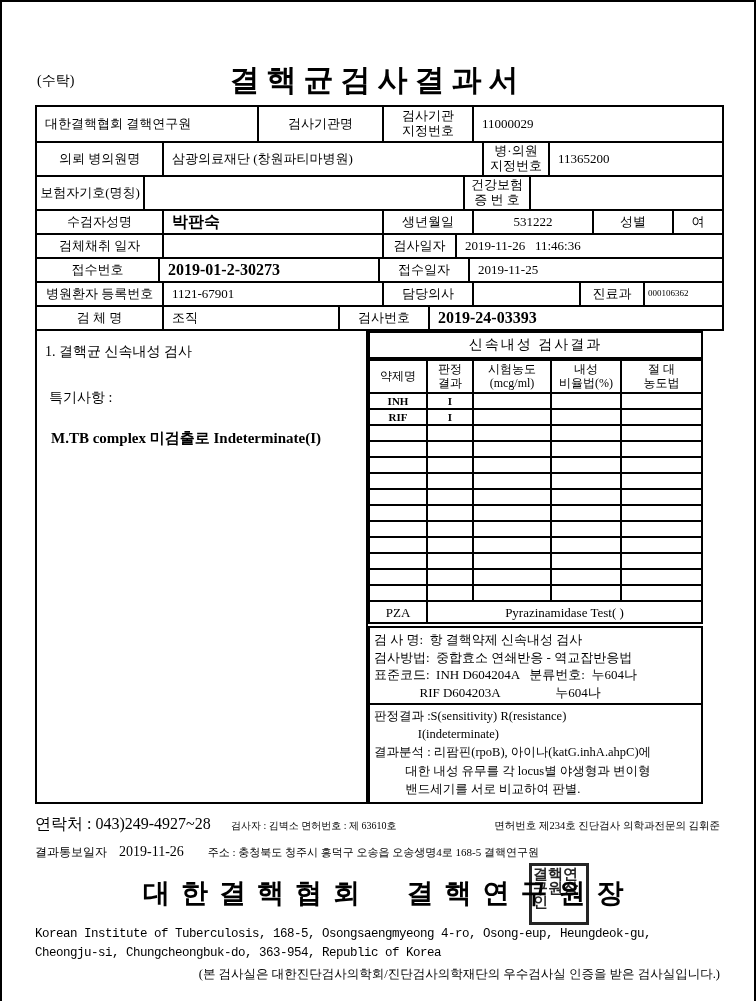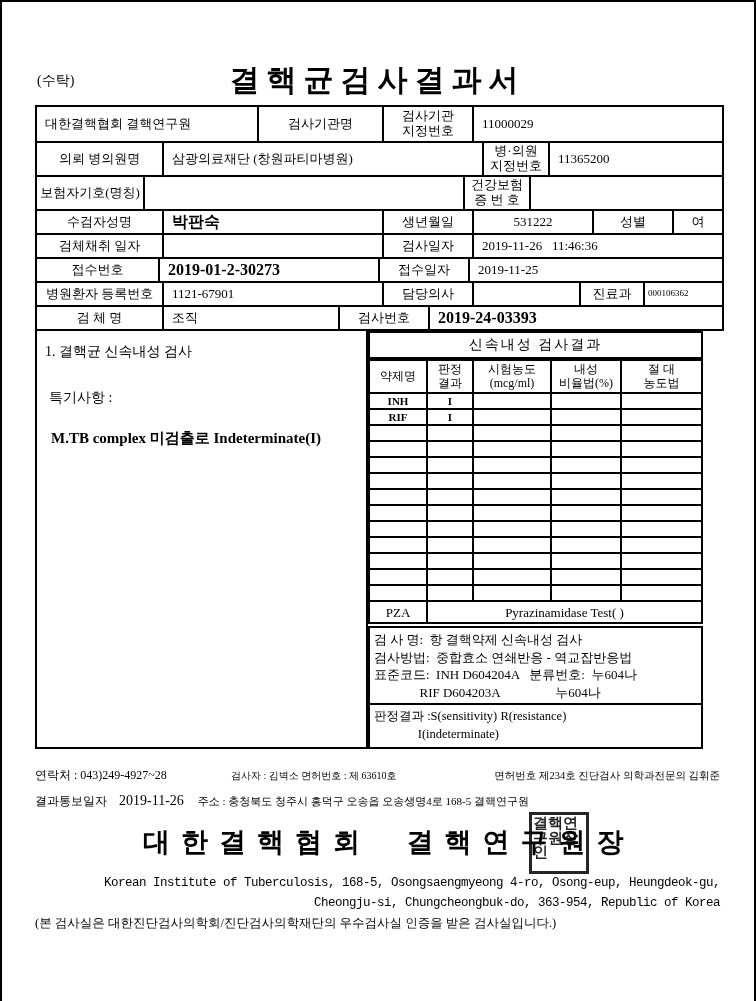--- a/index.html
+++ b/index.html
@@ -43,33 +43,33 @@
   table.drug td.pza { height:22px; font-size:13px; font-weight:normal; }
   .infobox { border:2px solid #000; margin-top:2px; flex:1; display:flex; flex-direction:column; }
   .sec1 { padding:3px 4px 2px 4px; }
   .sec2 { border-top:2px solid #000; padding:2px 4px 4px 4px; flex:1; }
   .iline { font-size:13px; line-height:1.35; white-space:pre; }
   .jline { font-size:12.5px; line-height:1.45; white-space:pre-wrap; }
 
   
   .foot { padding-top:10px; }
   .f-line1 { display:flex; align-items:baseline; font-size:12px; }
-  .f-contact { font-size:12px; width:196px;margin-top:8px; }
+  .f-contact { font-size:16px; width:196px; }
   .f-exam { font-size:10px; width:200px; }
   .f-lic { font-size:10.5px; margin-left:auto; }
   .f-line2 { display:flex; align-items:baseline; margin-top:9px; }
   .f-rlabel { font-size:12px; }
   .f-rdate { font-size:14px; margin-left:12px; }
-  .f-addr { font-size:11px; margin-left:14px; }
+  .f-addr { font-size:11px; margin-left:24px; }
   .org-wrap { position:relative; margin-top:6px; height:58px; }
   .org-title { position:absolute; left:108px; top:8px; font-size:27px; font-weight:bold; letter-spacing:11px; white-space:pre; }
   .stamp { position:absolute; left:494px; top:-4px; width:60px; height:62px; border:3px solid #000; overflow:hidden;
            font-size:15px; font-weight:bold; line-height:0.95; letter-spacing:0; word-break:break-all; padding:1px; opacity:.85; }
-  .eng { text-align:right; font-size:12.5px; line-height:1.55; font-family:"Liberation Mono","DejaVu Sans Mono",monospace; letter-spacing:-0.5px; }
-  .accred { text-align:left; font-size:12.5px; margin-top:2px; }
+  .eng { text-align:left; font-size:12.5px; line-height:1.55; font-family:"Liberation Mono","DejaVu Sans Mono",monospace; letter-spacing:-0.5px; }
+  .accred { text-align:right; font-size:12.5px; margin-top:2px; }
 </style>
 </head>
 <body>
 
 <div class="page">
 
   <div class="hdr">
     <div class="consign">(수탁)</div>
     <div class="doc-title">결핵균검사결과서</div>
   </div>
@@ -100,21 +100,21 @@
       <div class="c lab" style="width:125px">수검자성명</div>
       <div class="c val b" style="width:220px">박판숙</div>
       <div class="c lab" style="width:90px">생년월일</div>
       <div class="c lab" style="width:120px">531222</div>
       <div class="c lab" style="width:80px">성별</div>
       <div class="c lab" style="flex:1">여</div>
     </div>
     <div class="row h24">
       <div class="c lab" style="width:125px">검체채취 일자</div>
       <div class="c val" style="width:220px"></div>
-      <div class="c lab" style="width:90px">검사일자</div>
+      <div class="c lab" style="width:73px">검사일자</div>
       <div class="c val" style="flex:1">2019-11-26   11:46:36</div>
     </div>
     <div class="row h24">
       <div class="c lab" style="width:121px">접수번호</div>
       <div class="c val b" style="width:220px">2019-01-2-30273</div>
       <div class="c lab" style="width:90px">접수일자</div>
       <div class="c val" style="flex:1">2019-11-25</div>
     </div>
     <div class="row h24">
       <div class="c lab" style="width:125px">병원환자 등록번호</div>
@@ -264,20 +264,23 @@
       <div class="infobox">
         <div class="sec1">
           <div class="iline">검 사 명:  항 결핵약제 신속내성 검사</div>
           <div class="iline">검사방법:  중합효소 연쇄반응 - 역교잡반응법</div>
           <div class="iline">표준코드:  INH D604204A   분류번호:  누604나</div>
           <div class="iline">              RIF D604203A                 누604나</div>
         </div>
         <div class="sec2">
           <div class="jline">판정결과 :S(sensitivity) R(resistance)
               I(indeterminate)</div>
+          <div class="jline">결과분석 : 리팜핀(rpoB), 아이나(katG.inhA.ahpC)에
+          대한 내성 유무를 각 locus별 야생형과 변이형
+          밴드세기를 서로 비교하여 판별.</div>
         </div>
       </div>
     </div>
   </div>
 
   <div class="foot">
     <div class="f-line1">
       <span class="f-contact">연락처 : 043)249-4927~28</span>
       <span class="f-exam">검사자 : 김벽소   면허번호 : 제 63610호</span>
       <span class="f-lic">면허번호 제234호 진단검사 의학과전문의 김휘준</span>

